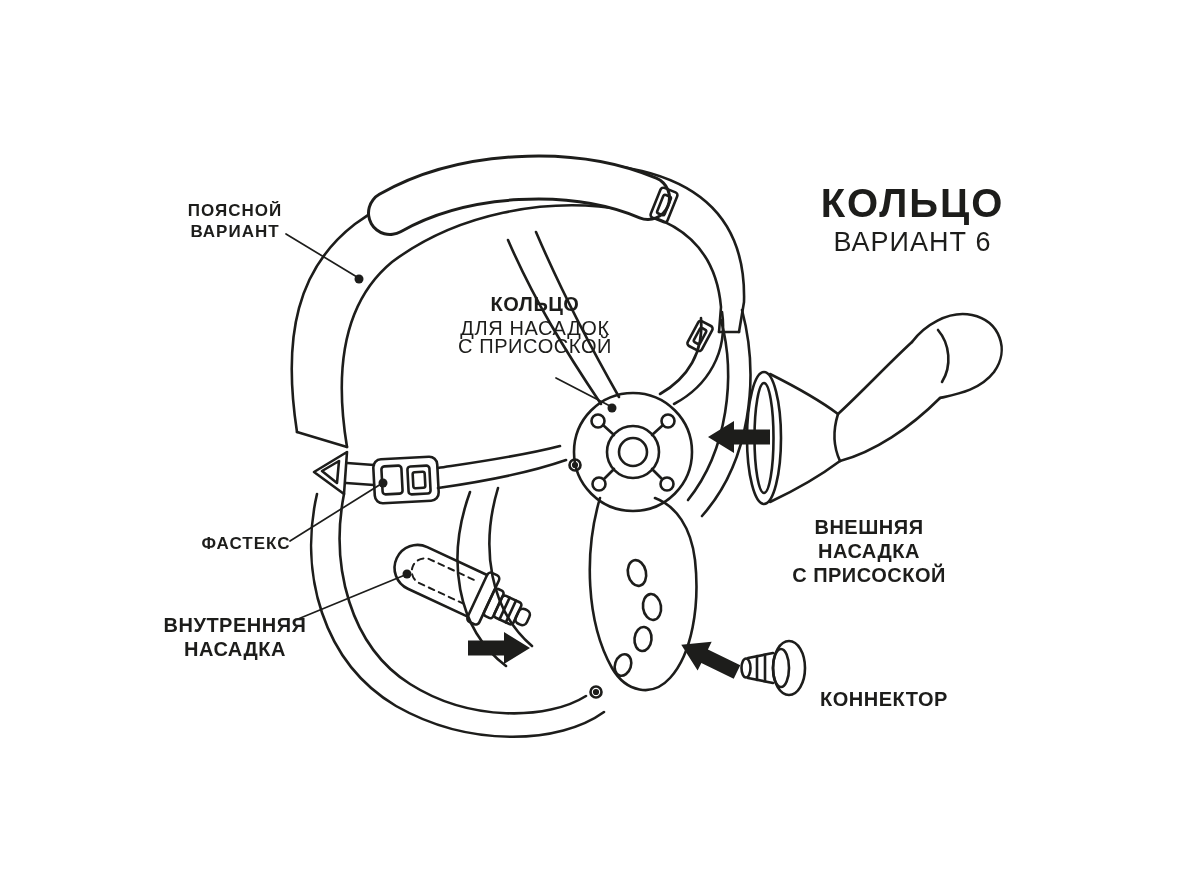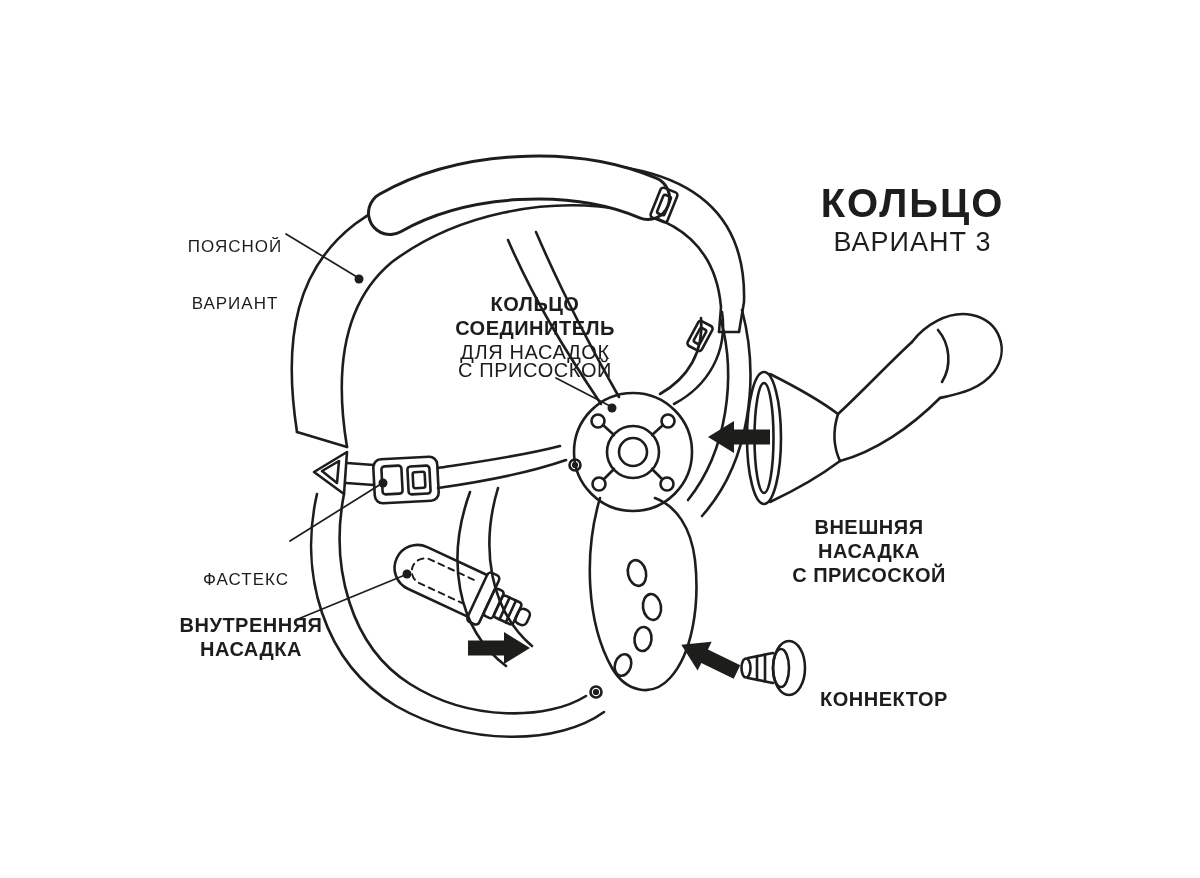--- a/index.html
+++ b/index.html
@@ -1,20 +1,20 @@
 <!DOCTYPE html>
 <html><head>
 <meta charset="utf-8">
 <style>
   html,body{margin:0;padding:0;background:#ffffff;}
   .stage{position:relative;width:1200px;height:878px;background:#ffffff;overflow:hidden;
          font-family:"Liberation Sans", sans-serif;color:#1d1d1b;}
   .stage svg{position:absolute;left:0;top:0;}
   .lbl-wrap{position:absolute;text-align:center;}
-  .lbl{font-size:17px;letter-spacing:1px;line-height:21px;font-weight:400;margin-top:36px;}
+  .lbl{font-size:17px;letter-spacing:1px;line-height:21px;font-weight:700;}
   .lbl-sm{font-size:20px;letter-spacing:.6px;line-height:18px;font-weight:400;}
   .lbl-bold{font-size:20px;letter-spacing:.5px;line-height:24px;font-weight:700;}
   .title-main{font-size:40px;font-weight:600;letter-spacing:2px;line-height:46px;}
   .title-sub{font-size:27px;font-weight:500;letter-spacing:1px;line-height:33px;}
 </style>
 </head>
 <body>
 
 <div class="stage">
 
@@ -149,40 +149,39 @@
         <path d="M 290 541 L 381 484"></path>
           <circle cx="383" cy="483" r="4.5" fill="#1d1d1b" stroke="none"></circle>
         <path d="M 298 619 L 405 575"></path>
           <circle cx="407" cy="574" r="4.5" fill="#1d1d1b" stroke="none"></circle>
       </g>
     </g>
   </svg>
 
   <div class="lbl-wrap" style="left:740px;top:180px;width:345px;">
     <div class="title-main">КОЛЬЦО</div>
-    <div class="title-sub">ВАРИАНТ 3</div>
+    <div class="title-sub">ВАРИАНТ 6</div>
   </div>
 
   <div class="lbl-wrap" style="left:170px;top:200px;width:130px;">
     <div class="lbl">ПОЯСНОЙ</div>
     <div class="lbl">ВАРИАНТ</div>
   </div>
 
   <div class="lbl-wrap" style="left:445px;top:292px;width:180px;">
     <div class="lbl-bold">КОЛЬЦО</div>
-    <div class="lbl-bold">СОЕДИНИТЕЛЬ</div>
     <div class="lbl-sm" style="margin-top:3px;">ДЛЯ НАСАДОК</div>
     <div class="lbl-sm">С ПРИСОСКОЙ</div>
   </div>
 
   <div class="lbl-wrap" style="left:196px;top:533px;width:100px;text-align:center;">
     <div class="lbl">ФАСТЕКС</div>
   </div>
 
-  <div class="lbl-wrap" style="left:176px;top:613px;width:150px;">
+  <div class="lbl-wrap" style="left:160px;top:613px;width:150px;">
     <div class="lbl-bold">ВНУТРЕННЯЯ</div>
     <div class="lbl-bold">НАСАДКА</div>
   </div>
 
   <div class="lbl-wrap" style="left:769px;top:515px;width:200px;">
     <div class="lbl-bold">ВНЕШНЯЯ</div>
     <div class="lbl-bold">НАСАДКА</div>
     <div class="lbl-bold">С ПРИСОСКОЙ</div>
   </div>
 

